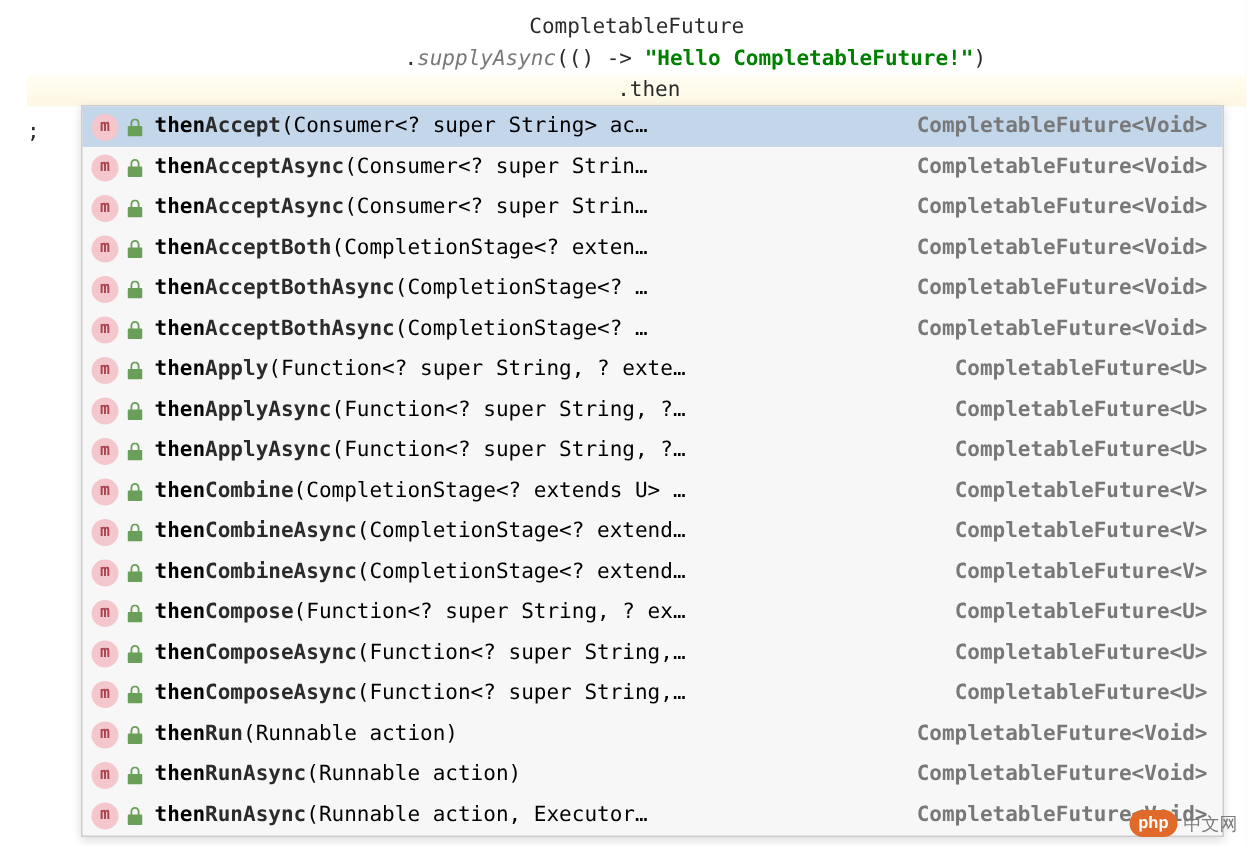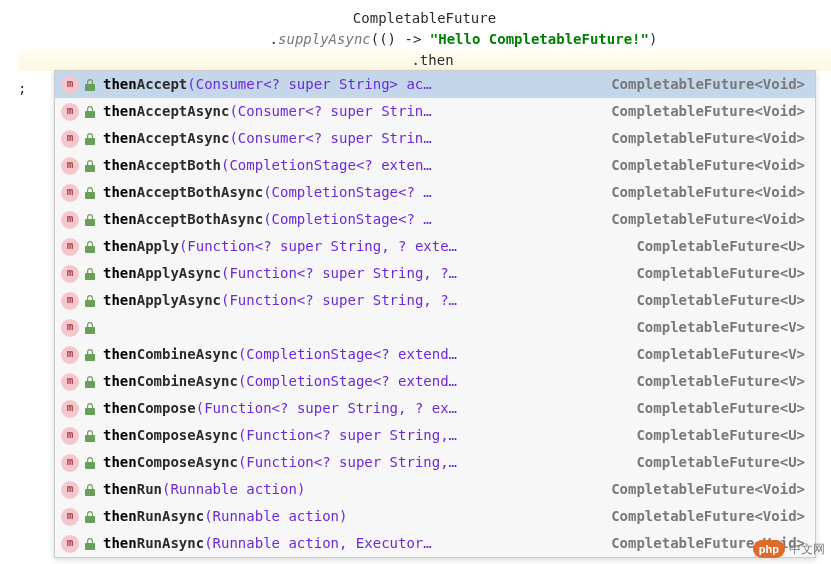--- a/index.html
+++ b/index.html
@@ -67,21 +67,21 @@
       width: 14px;
       display: inline-flex;
       align-items: center;
       justify-content: center;
       margin-right: 6px;
       flex-shrink: 0;
     }
     .icon-lock svg { width: 10px; height: 12px; }
     .name-part { color: #2b2b2b; display: inline; }
     .match { font-weight: bold; color: #000; }
-    .params { color: #6d28d9; }
+    .params { color: #000000; }
     .spacer { flex: 1 1 auto; min-width: 6px; }
     .ret { color: #787878; text-align: right; flex-shrink: 0; font-weight: bold; }
     .left-text { overflow: hidden; text-overflow: ellipsis; white-space: nowrap; flex-shrink: 1; }
     .watermark {
       position: absolute;
       right: 6px;
       bottom: 6px;
       font-family: sans-serif;
       font-size: 12px;
       display: flex;
@@ -210,20 +210,21 @@
       <span class="spacer"></span>
       <span class="ret">CompletableFuture&lt;U&gt;</span>
     </div>
     <div class="item">
       <span class="icon-m">m</span>
       <span class="icon-lock">
         <svg viewBox="0 0 10 12">
           <path fill="#6a9f5a" d="M5 0C3.3 0 2 1.3 2 3v2H1c-.55 0-1 .45-1 1v5c0 .55.45 1 1 1h8c.55 0 1-.45 1-1V6c0-.55-.45-1-1-1H8V3c0-1.7-1.3-3-3-3zm0 1.2c1 0 1.8.8 1.8 1.8v2H3.2V3c0-1 .8-1.8 1.8-1.8z"></path>
         </svg>
       </span>
+      <span class="left-text"><span class="name-part match">then</span><span class="name-part" style="font-weight: bold;">Combine</span><span class="params">(CompletionStage&lt;? extends U&gt; …</span></span>
       <span class="spacer"></span>
       <span class="ret">CompletableFuture&lt;V&gt;</span>
     </div>
     <div class="item">
       <span class="icon-m">m</span>
       <span class="icon-lock">
         <svg viewBox="0 0 10 12">
           <path fill="#6a9f5a" d="M5 0C3.3 0 2 1.3 2 3v2H1c-.55 0-1 .45-1 1v5c0 .55.45 1 1 1h8c.55 0 1-.45 1-1V6c0-.55-.45-1-1-1H8V3c0-1.7-1.3-3-3-3zm0 1.2c1 0 1.8.8 1.8 1.8v2H3.2V3c0-1 .8-1.8 1.8-1.8z"></path>
         </svg>
       </span>

